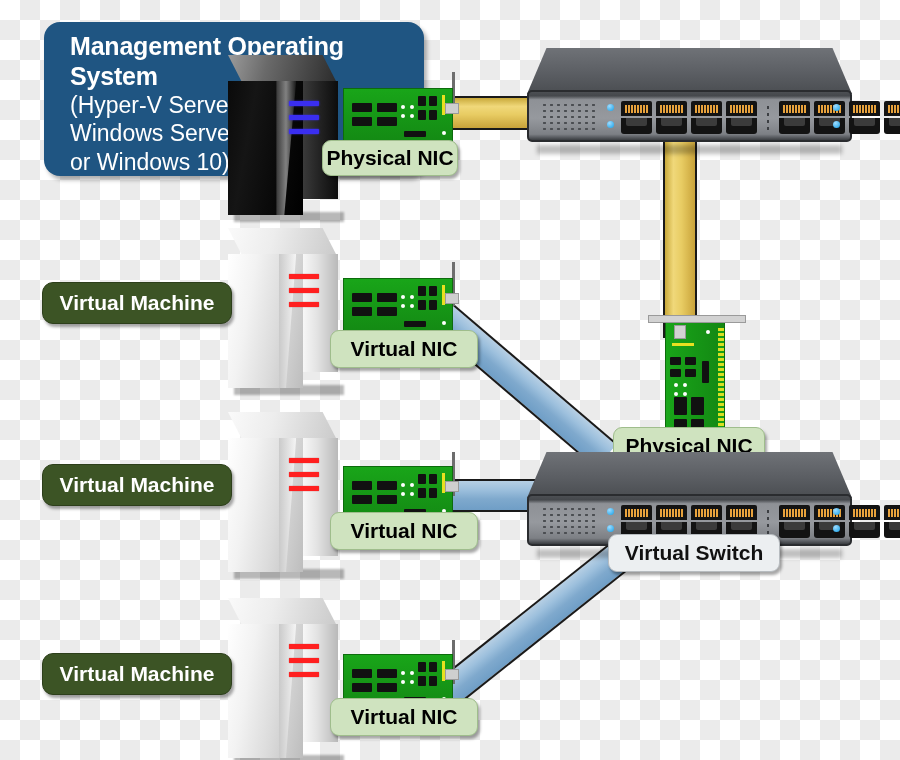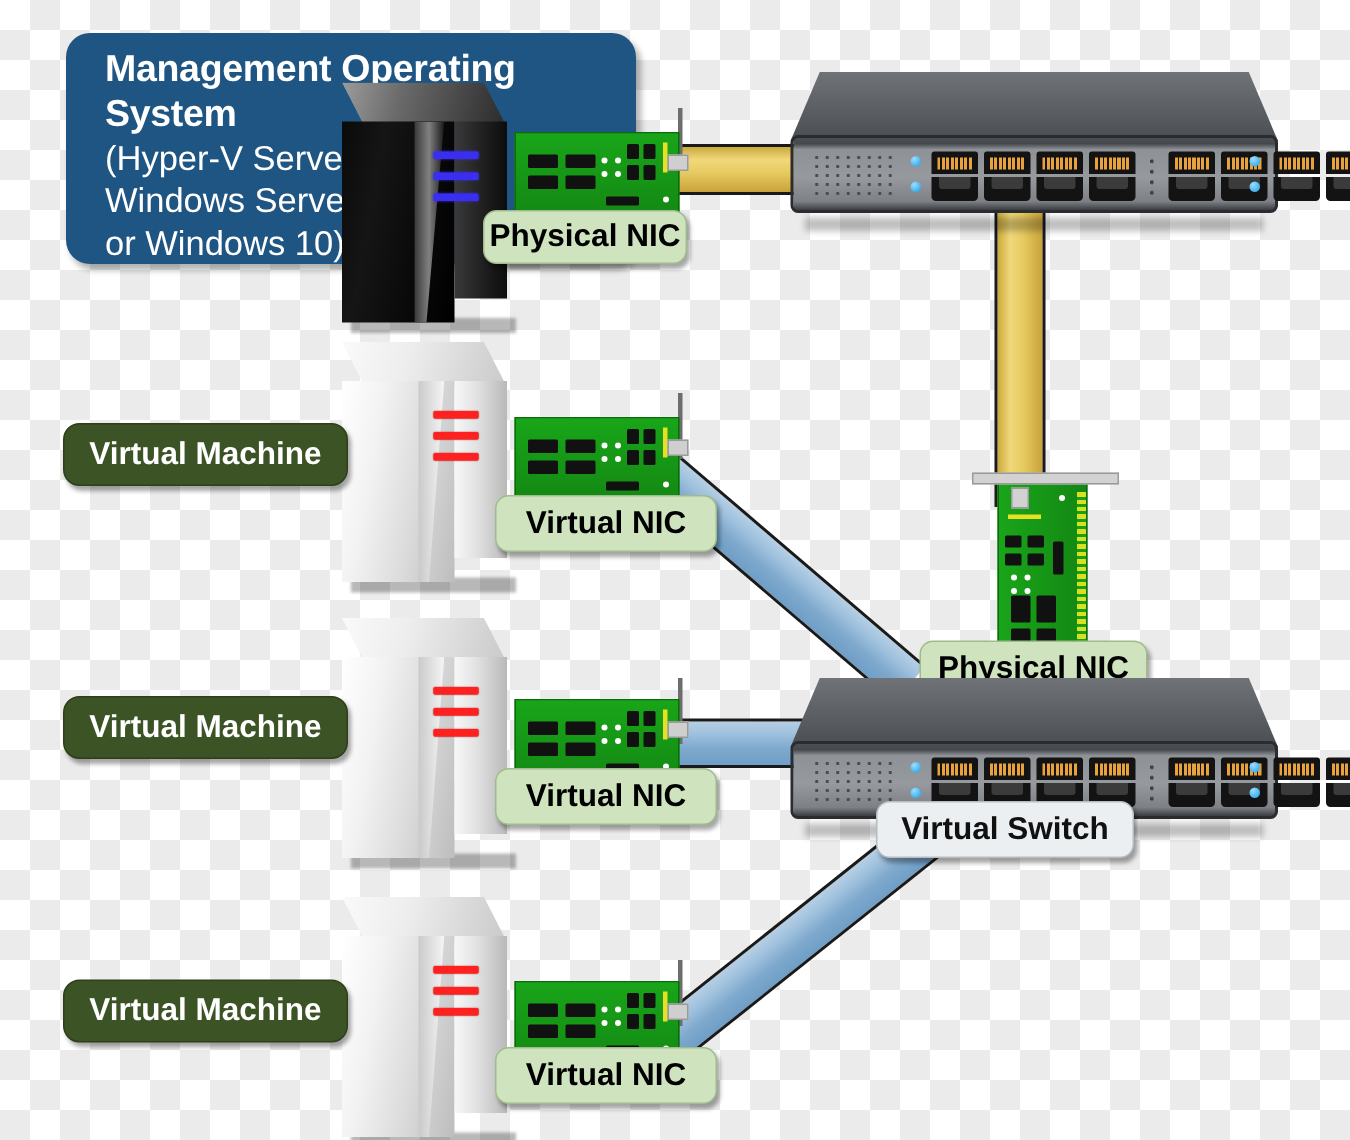--- a/index.html
+++ b/index.html
@@ -306,21 +306,21 @@
           </div>
         <div class="port">
             <div class="pt"></div>
             <div class="pb"></div>
           </div>
       </div>
       <div class="led" style="right:10px;top:12px;"></div>
       <div class="led" style="right:10px;top:29px;"></div>
     </div>
   </div>
-  <div class="lbl lbl-gray" style="left:584px;top:534px;width:172px;height:38px;">
+  <div class="lbl lbl-gray" style="left:608px;top:534px;width:172px;height:38px;">
     <span>Virtual Switch</span>
   </div>
 
   <div class="tower tower-white" style="left:228px;top:228px;width:110px;height:160px;">
     <div class="shadow"></div>
     <div class="top"></div>
     <div class="face"></div>
     <div class="swoosh"></div>
     <div class="side"></div>
     <div class="leds">

